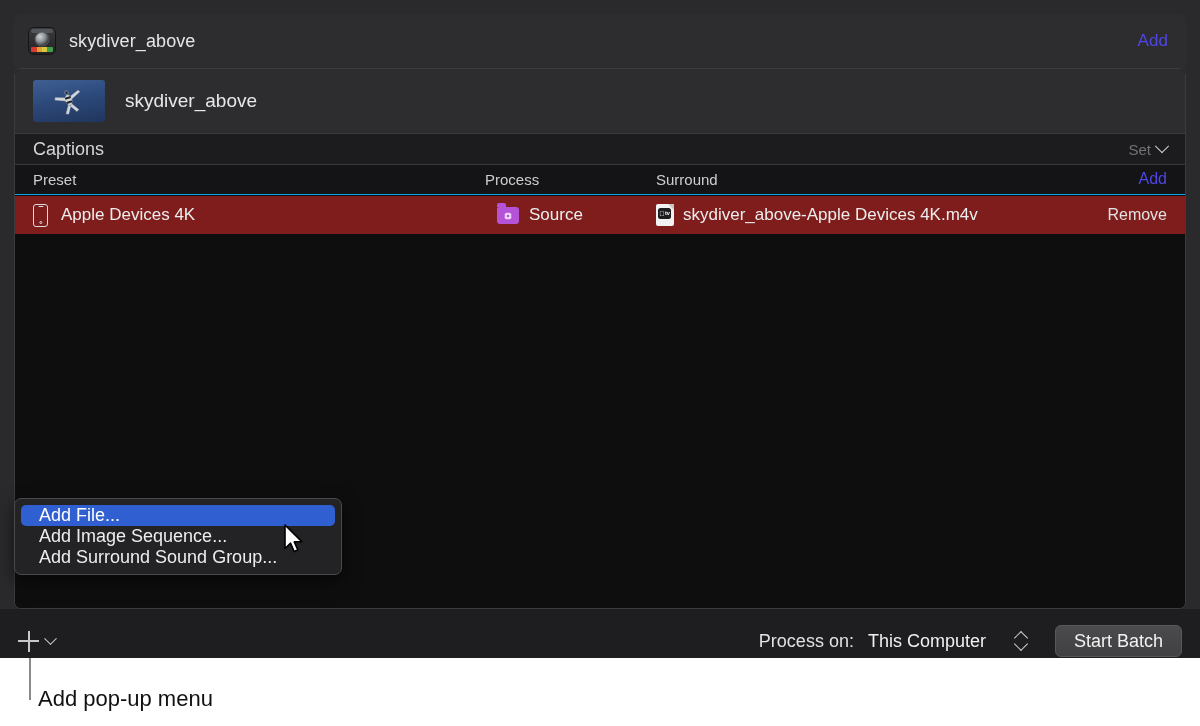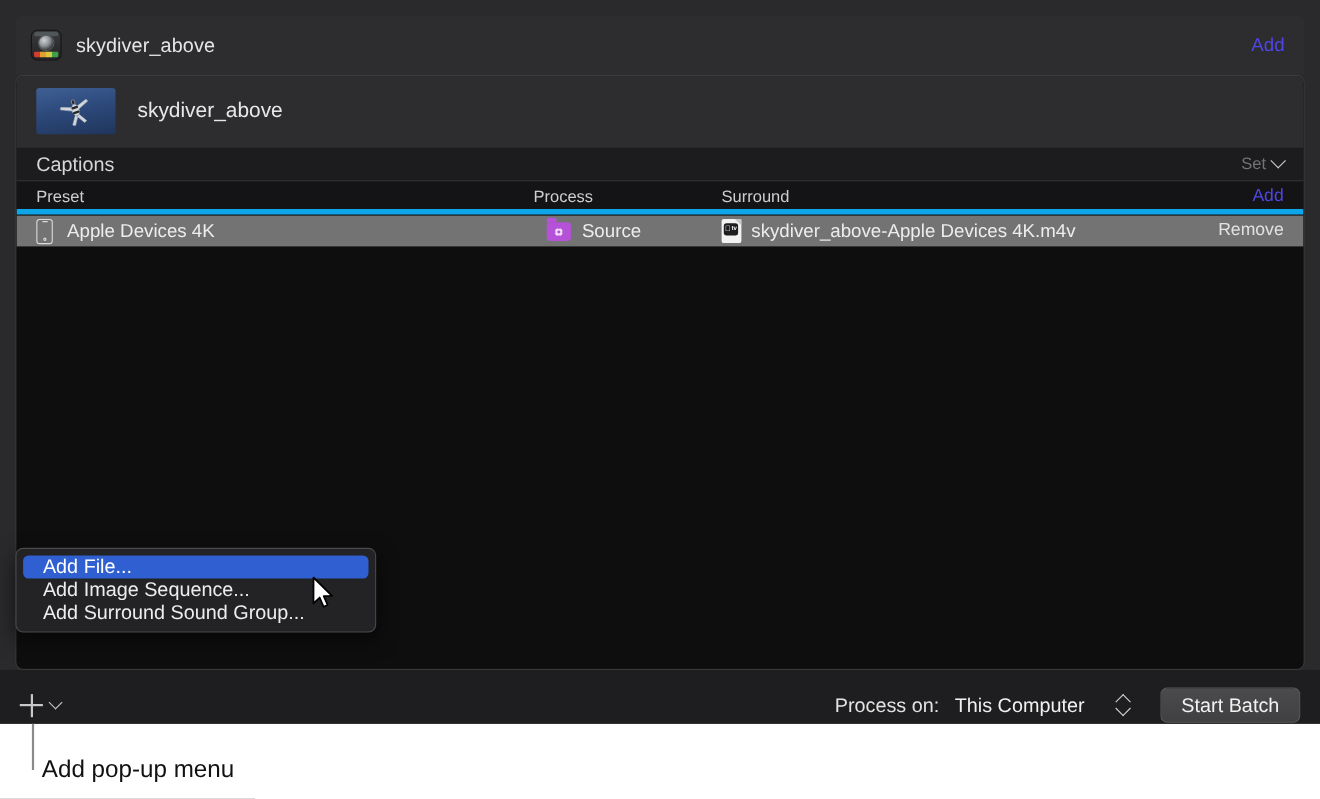--- a/index.html
+++ b/index.html
@@ -169,21 +169,21 @@
     width: 9px; height: 9px;
     border-right: 1.8px solid #cfcfcf;
     border-bottom: 1.8px solid #cfcfcf;
     transform: rotate(45deg) translate(-2px,-2px);
   }
 
   
   #col-headers {
     height: 30px;
     background: #141416;
-    border-bottom: 5px solid #0ea5e9;
+    border-bottom: 1px solid #0ea5e9;
     position: relative;
     box-sizing: border-box;
   }
   #col-headers .col {
     position: absolute;
     top: 6px;
     color: #cecece;
     font-size: 15px;
   }
   #col-preset   { left: 18px; }
@@ -201,22 +201,22 @@
   
   #table-body {
     position: absolute;
     left: 0; right: 0;
     top: 127px;
     bottom: 0;
     background: #0e0e0e;
   }
   #output-row {
     position: relative;
-    height: 28px;
-    background: #737373;
+    height: 38px;
+    background: #7f1d1d;
     display: flex;
     align-items: center;
   }
   .cell { position: absolute; display: flex; align-items: center; }
   #cell-preset   { left: 18px; }
   #cell-location { left: 482px; }
   #cell-filename { left: 641px; }
   .cell-text {
     color: #ededed;
     font-size: 17px;

